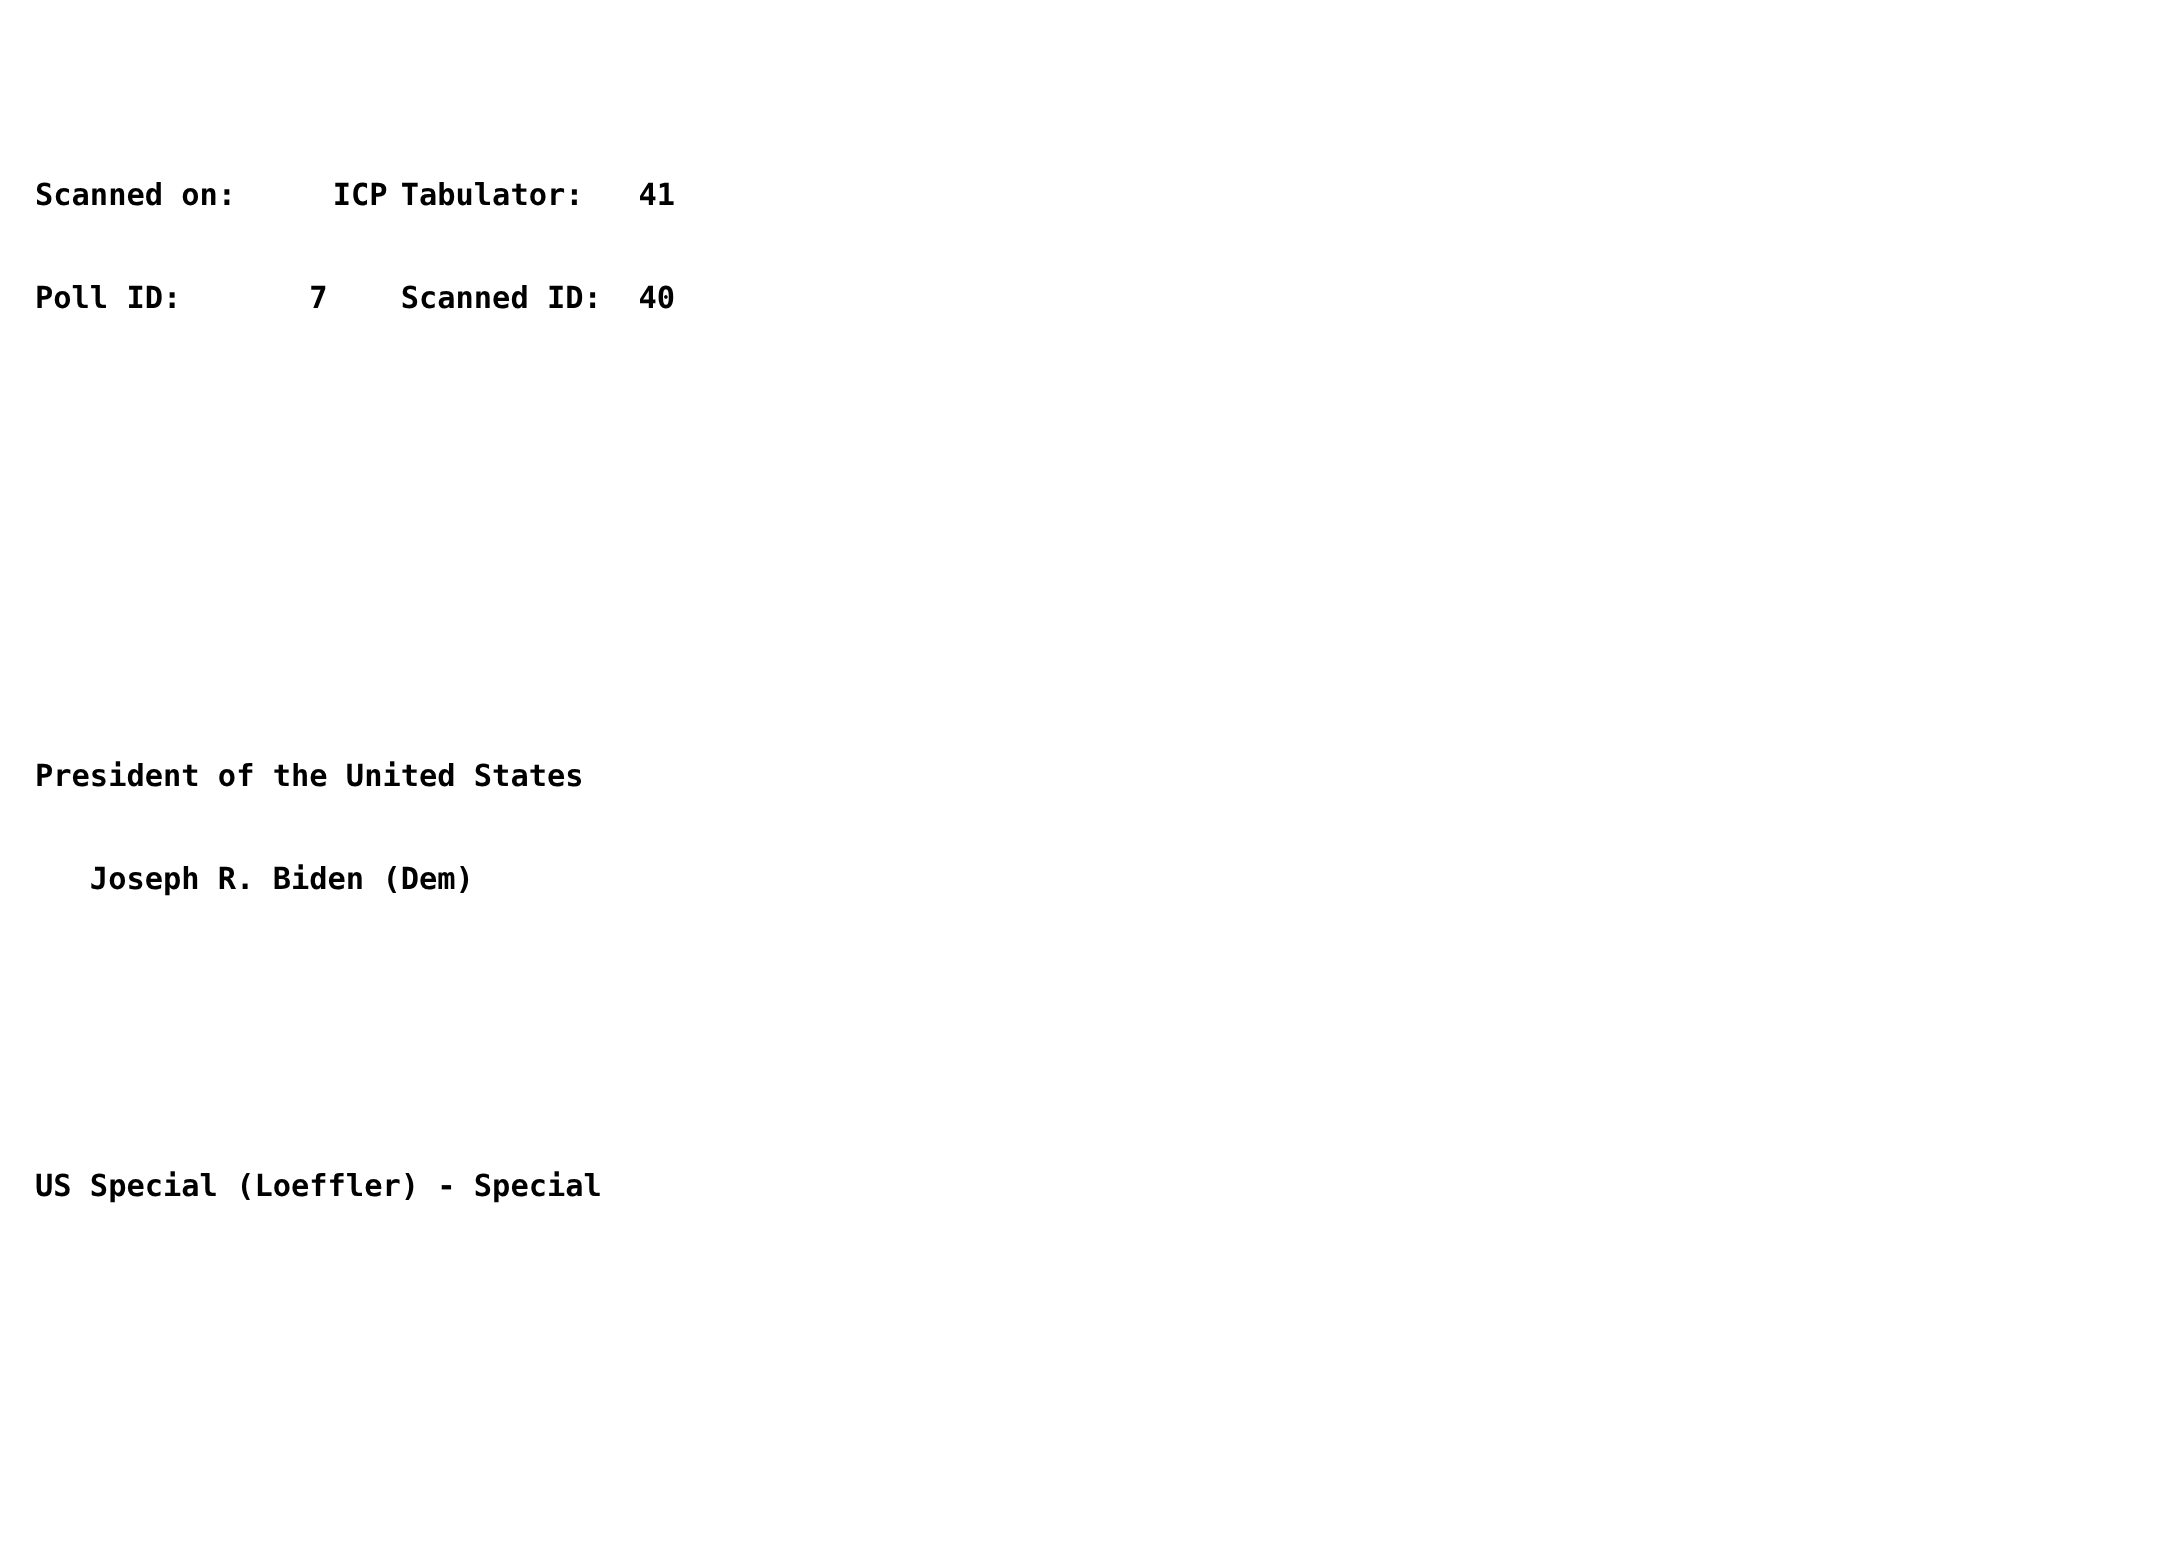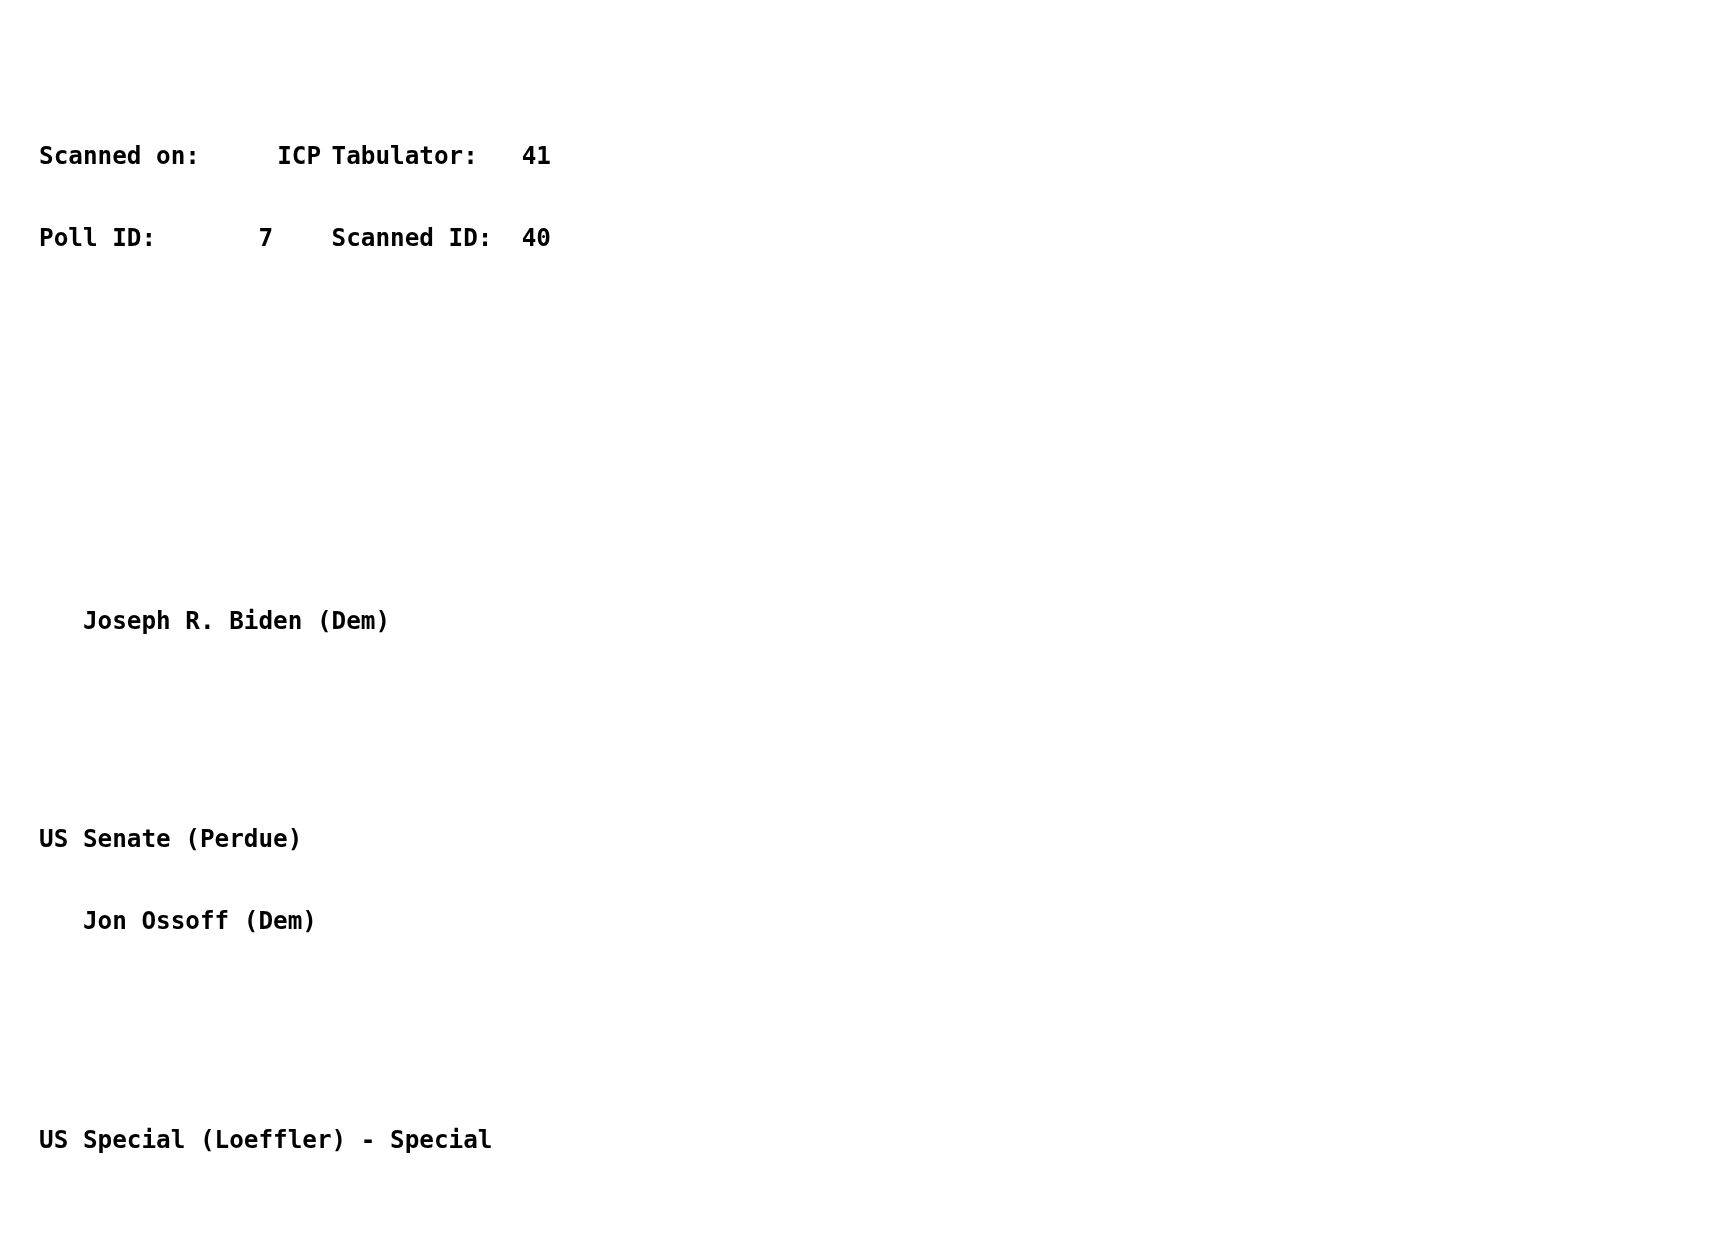--- a/index.html
+++ b/index.html
@@ -12,21 +12,21 @@
     width: 1728px;
     height: 1236px;
     background: #ffffff;
     overflow: hidden;
     font-family: "DejaVu Sans Mono", "Liberation Mono", monospace;
     font-weight: 700;
     font-size: 24.3px;
     line-height: 27.35px;
     color: #000000;
     box-sizing: border-box;
-    padding: 5px 0 0 39px;
+    padding: 5px 0 0 28px;
     white-space: pre;
   }
   .line {
     position: relative;
     height: 27.35px;
   }
   .line .tok {
     position: absolute;
     top: 0;
     white-space: pre;
@@ -62,27 +62,24 @@
       <span class="tok c15">7</span>
       <span class="tok c20">Scanned ID:</span>
       <span class="tok c33">40</span>
     </div>
   </div>
 
   <div class="blank-line"></div>
 
   <div id="contest-list">
   <div class="contest">
+    <div class="office">President of the United States</div>
     <div class="selection">Joseph R. Biden (Dem)</div>
   </div>
 
-  <div class="contest">
-    <div class="office">US Senate (Perdue)</div>
-    <div class="selection">Jon Ossoff (Dem)</div>
-  </div>
 
   <div class="contest">
     <div class="office">US Special (Loeffler) - Special</div>
     
   </div>
 
   
 
   
 

